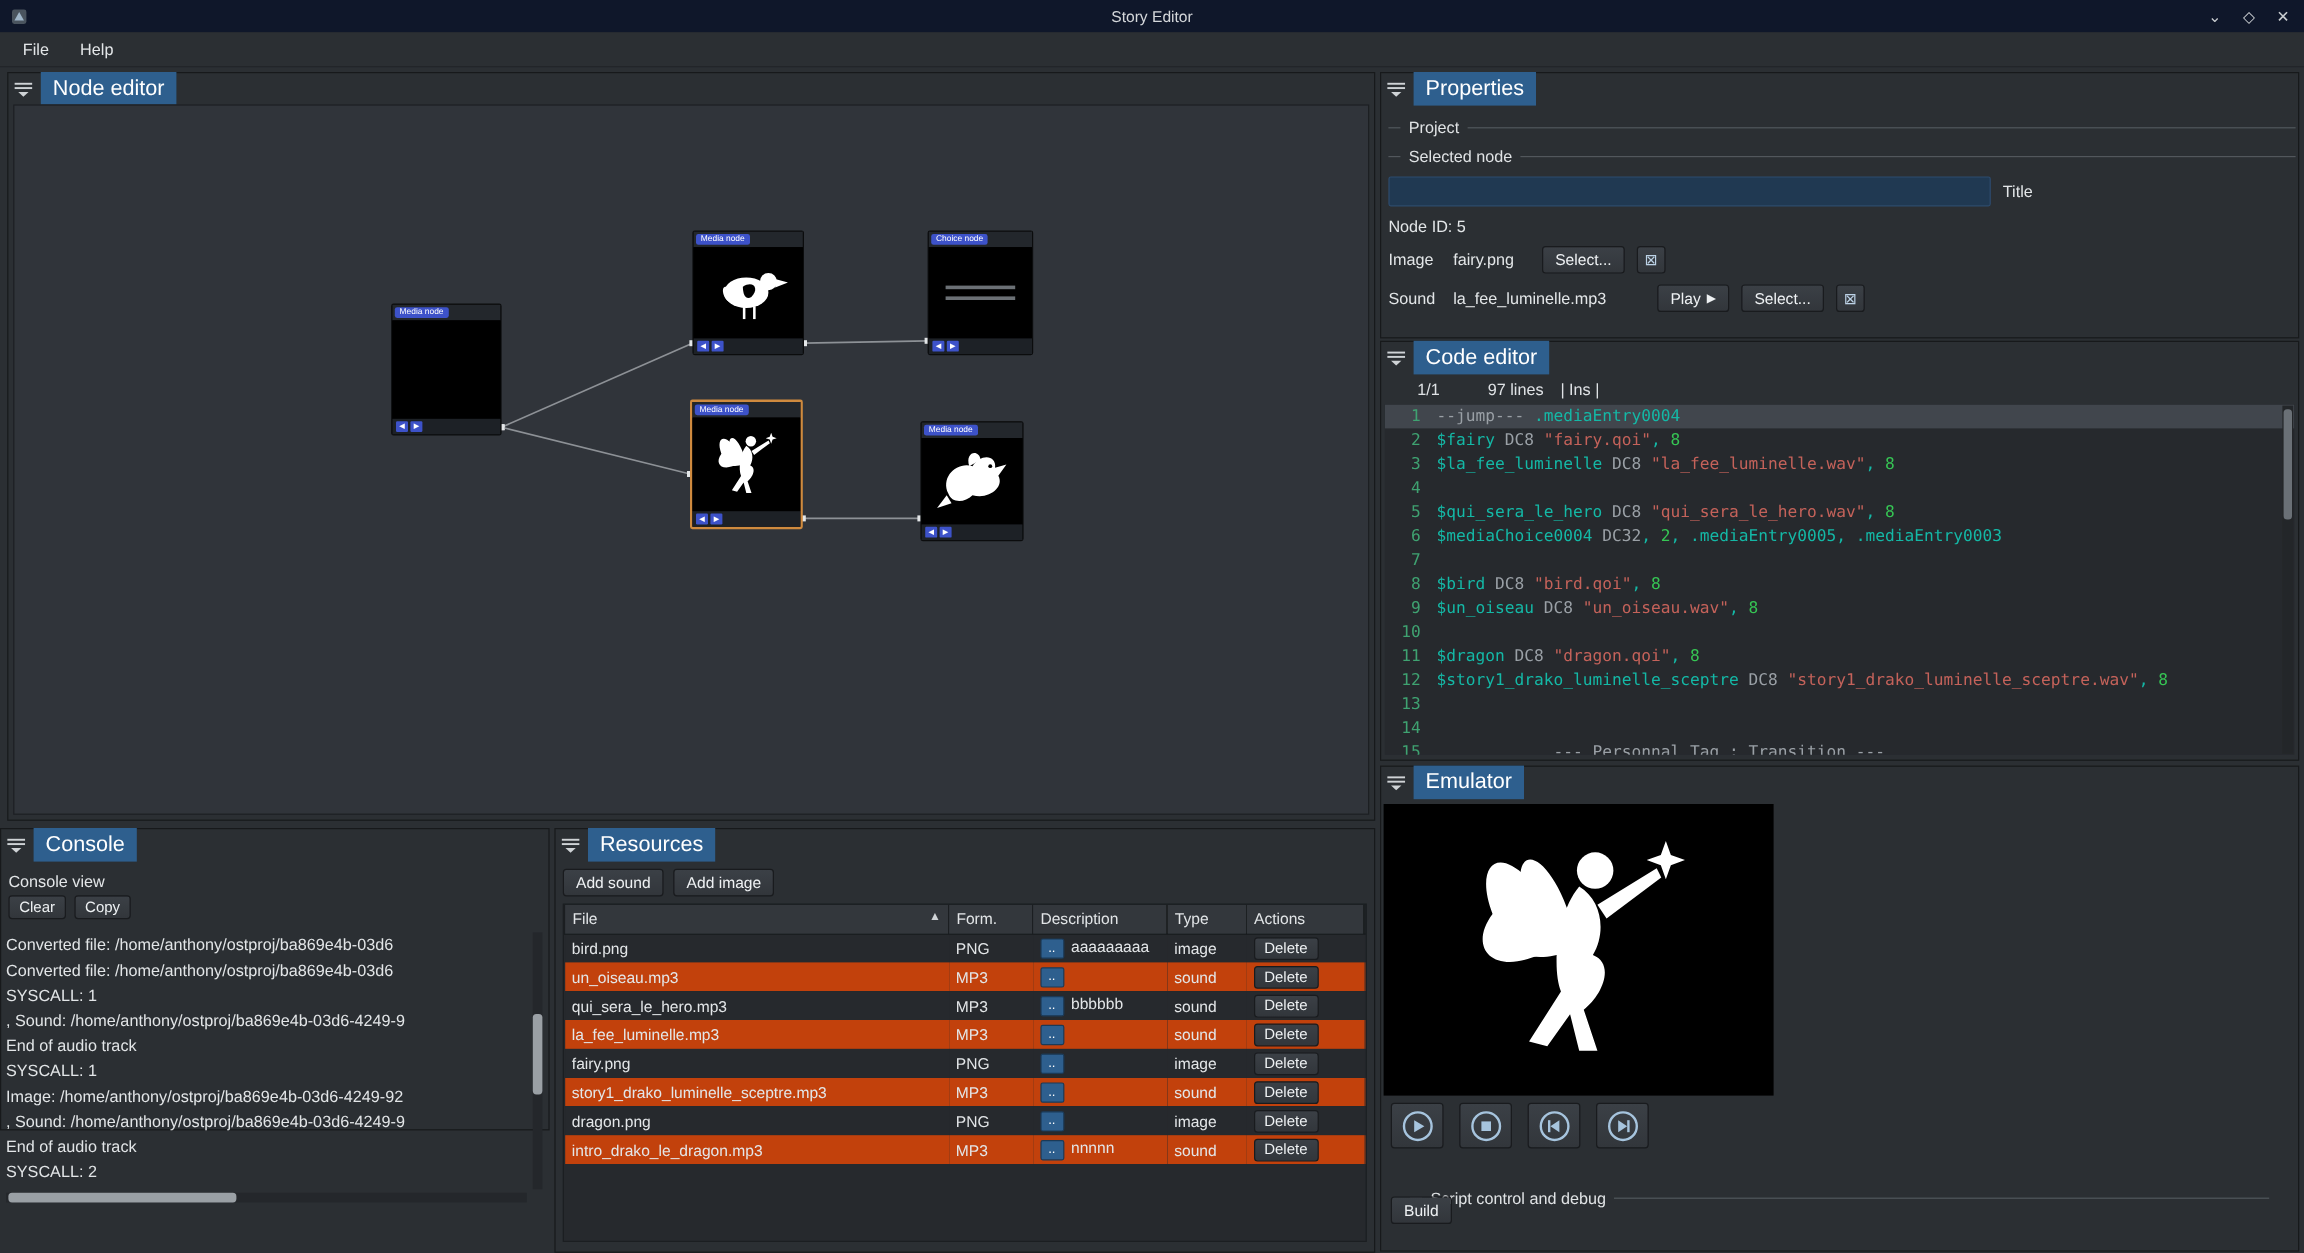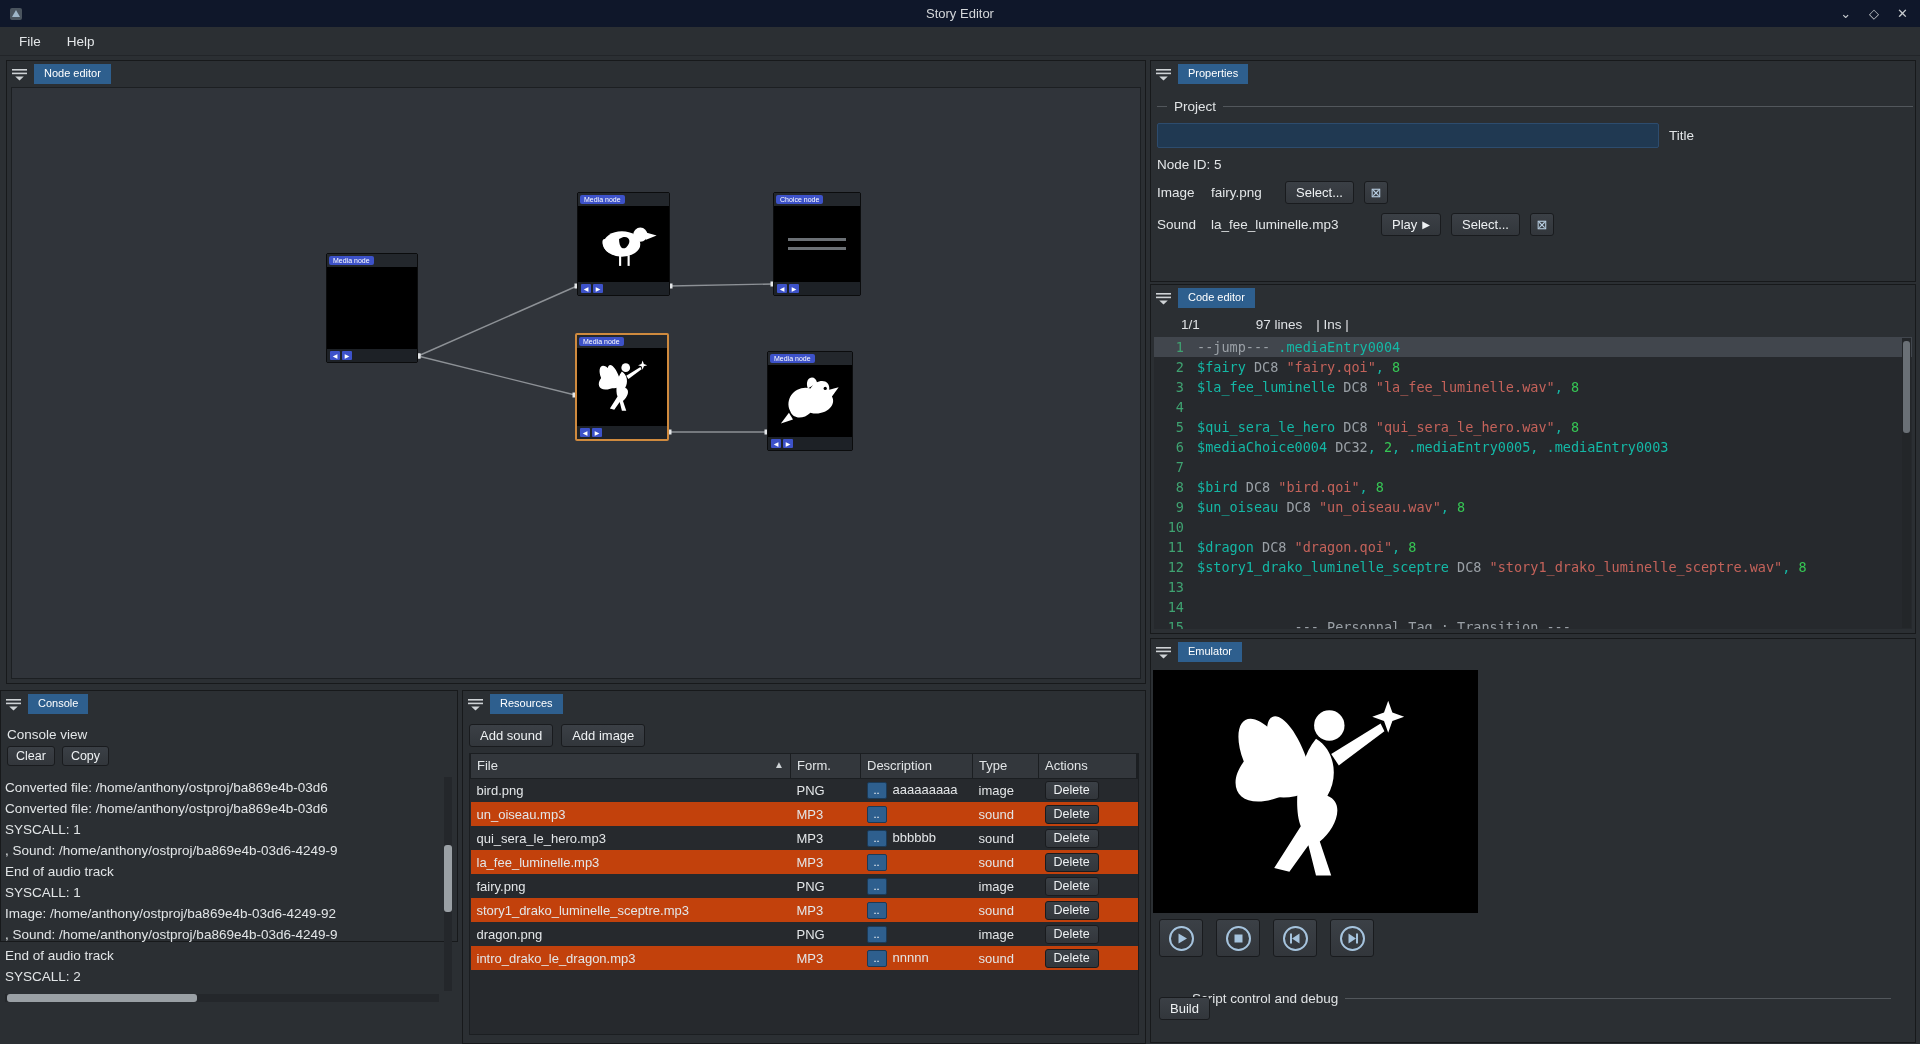--- a/index.html
+++ b/index.html
@@ -13,21 +13,21 @@
   .titlebar .wtitle { position:absolute; left:0; right:0; text-align:center; font-size:13px; }
   .wcontrols { margin-left:auto; display:flex; gap:18px; margin-right:12px; font-size:13px; z-index:2; }
   .wcontrol { cursor:default; color:#c9cdd0; }
   .menubar { position:absolute; left:0; top:27px; width:1920px; height:29px; background:#2b2f33;
     display:flex; align-items:center; padding-left:8px; gap:4px; border-bottom:1px solid #222529; }
   .menu-item { padding:4px 11px; font-size:13.5px; }
 
   
   .panel { position:absolute; background:#2b2f33; border:1px solid #17191b; }
   .phead { height:26px; display:flex; align-items:center; gap:7px; padding-left:5px; }
-  .ptab { background:#2e5f8e; color:#fff; padding:3px 10px; font-size:11px; line-height:1.2; }
+  .ptab { background:#2e5f8e; color:#fff; padding:3px 10px; font-size:18px; line-height:1.2; }
   .collapse-icon { width:15px; height:13px; flex:none; }
 
   
   #node-panel { left:6px; top:60px; width:1140px; height:624px; }
   .node-canvas { position:absolute; left:4px; right:4px; top:26px; bottom:4px;
     background:#30343a; border:1px solid #1c1f22; overflow:hidden; }
   .edges-layer { position:absolute; left:0; top:0; }
   .gnode { position:absolute; background:#000; border:1px solid #0b0c0d; border-radius:2px;
     display:flex; flex-direction:column; }
   .gnode.selected { border:2px solid #cf8a3e; }
@@ -52,21 +52,21 @@
   .btn { height:23px; display:inline-flex; align-items:center; gap:5px; padding:0 10px;
     background:linear-gradient(#3b4046,#32363b); border:1px solid #191b1e; border-radius:3px;
     font-size:13px; color:#eef1f3; cursor:default; white-space:nowrap; }
   .btn.small { height:20px; padding:0 8px; font-size:12.5px; }
   .icon-btn { width:24px; padding:0; justify-content:center; color:#bcd2e6; font-size:13px; }
   .plabel { flex:none; }
 
   
   #code-panel { left:1150px; top:284px; width:766px; height:350px; }
   .code-status { display:flex; align-items:center; height:26px; padding-left:30px; font-size:13.5px; color:#dfe2e5; }
-  .code-status .cstat-cursor { margin-right:56px;text-align:center; }
+  .code-status .cstat-cursor { margin-right:40px;text-align:center; }
   .code-status .cstat-lines { margin-right:14px; }
   .code-area { position:absolute; left:3px; right:3px; top:52px; bottom:4px; background:#26292d; overflow:hidden; }
   .cline { display:flex; align-items:center; height:20px; font-family:"DejaVu Sans Mono",monospace;
     font-size:13.5px; white-space:pre; }
   .cline.sel { background:#41464d; }
   .cln { width:30px; text-align:right; margin-right:13px; color:#3fa271; flex:none; }
   .t-plain { color:#14b8a6; } .t-dim { color:#9aa0a6; } .t-str { color:#c4625a; } .t-num { color:#36c554; }
   .vscroll { position:absolute; right:1px; top:1px; width:9px; bottom:1px; background:#232629; }
   .vthumb { position:absolute; top:3px; left:1px; width:7px; height:92px; background:#6a7076; border-radius:3px; }
 
@@ -266,20 +266,23 @@
       <rect y="1" width="15" height="1.6" fill="#cfd3d6"></rect>
         <rect y="4.6" width="15" height="1.6" fill="#cfd3d6"></rect>
       <path d="M3.2,8.6 L11.8,8.6 L7.5,12.6 Z" fill="#cfd3d6"></path>
     </svg>
     <span class="ptab">Properties</span>
   </div>
   <div class="props-content">
     <div class="group">
       <span>Project</span>
     </div>
+    <div class="group">
+      <span>Selected node</span>
+    </div>
     <div class="prow">
       <input class="tinput" type="text" value="" style="">
       <span class="plabel">Title</span>
     </div>
     <div class="prow">
       <span>Node ID: 5</span>
     </div>
     <div class="prow">
       <span class="plabel" style="width:44px">Image</span>
       <span style="width:64px">fairy.png</span>

